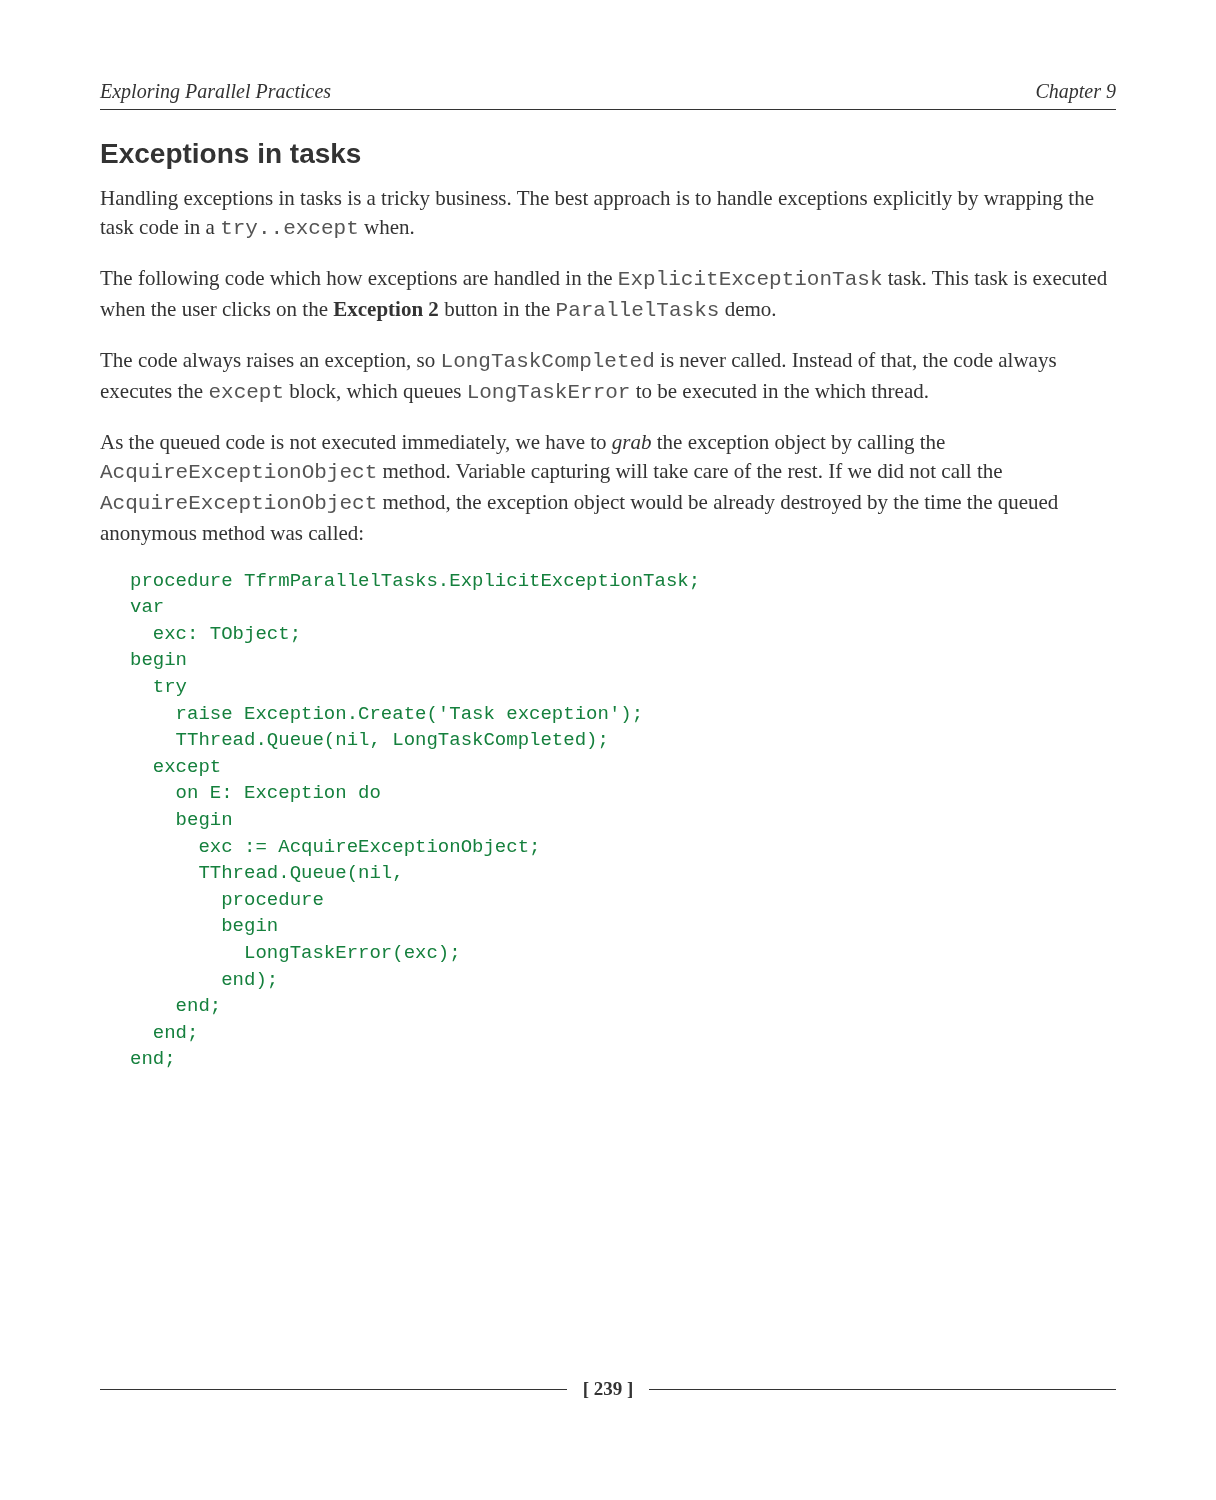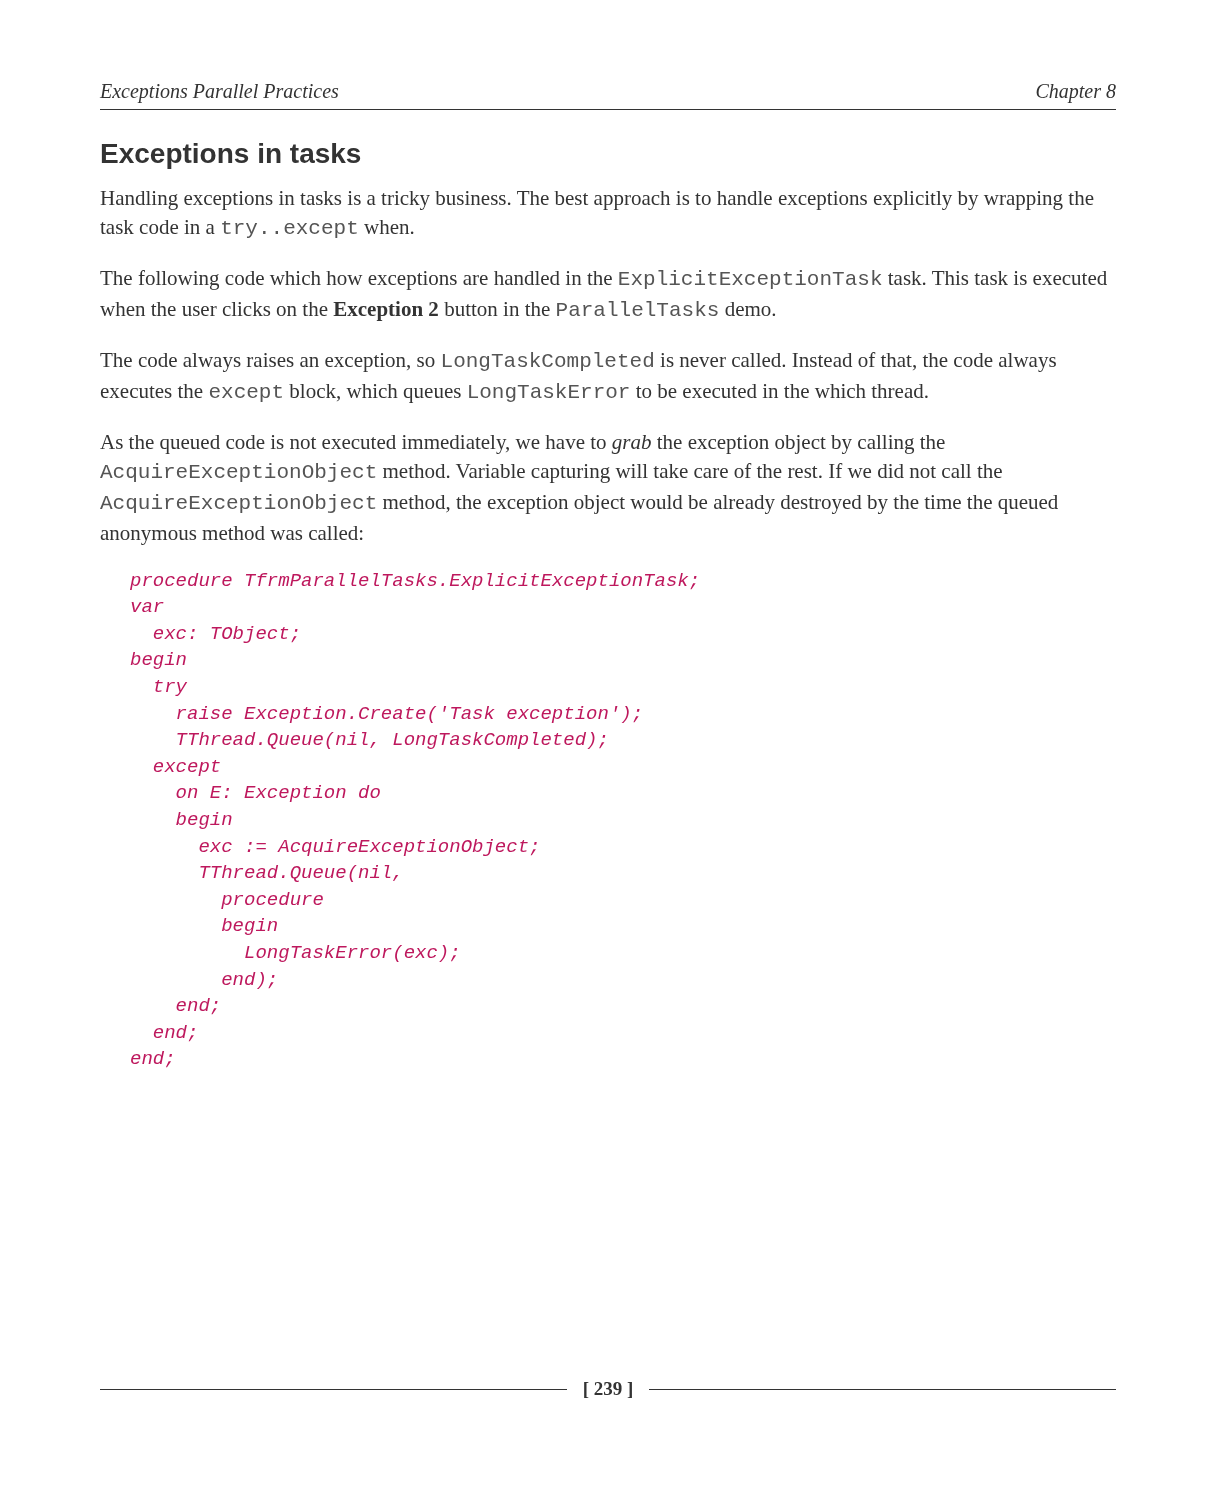--- a/index.html
+++ b/index.html
@@ -46,25 +46,24 @@
     .bold {
       font-weight: bold;
     }
     .italic {
       font-style: italic;
     }
     .code-block {
       font-family: 'Courier New', Courier, monospace;
       font-size: 19px;
       line-height: 1.4;
-      color: #be185d;
+      color: #15803d;
       white-space: pre;
       margin-left: 30px;
       margin-top: 6px;
-      font-style: italic;
     }
     .footer {
       position: absolute;
       bottom: 100px;
       left: 100px;
       right: 100px;
       display: flex;
       align-items: center;
       justify-content: flex-end;
     }
@@ -76,22 +75,22 @@
       padding: 0 16px;
       font-weight: bold;
       font-size: 19px;
       color: #333;
     }
   </style>
 </head>
 <body>
 
 <div class="header-line">
-  <span>Exceptions Parallel Practices</span>
-  <span>Chapter 8</span>
+  <span>Exploring Parallel Practices</span>
+  <span>Chapter 9</span>
 </div>
 
 <h1 class="section-title">Exceptions in tasks</h1>
 
 <p class="paragraph">
   <span>Handling exceptions in tasks is a tricky business. The best approach is to handle exceptions explicitly by wrapping the task code in a </span><span class="mono">try..except</span><span> when.</span>
 </p>
 
 <p class="paragraph">
   <span>The following code which how exceptions are handled in the </span><span class="mono">ExplicitExceptionTask</span><span> task. This task is executed when the user clicks on the </span><span class="bold">Exception 2</span><span> button in the </span><span class="mono">ParallelTasks</span><span> demo.</span>

